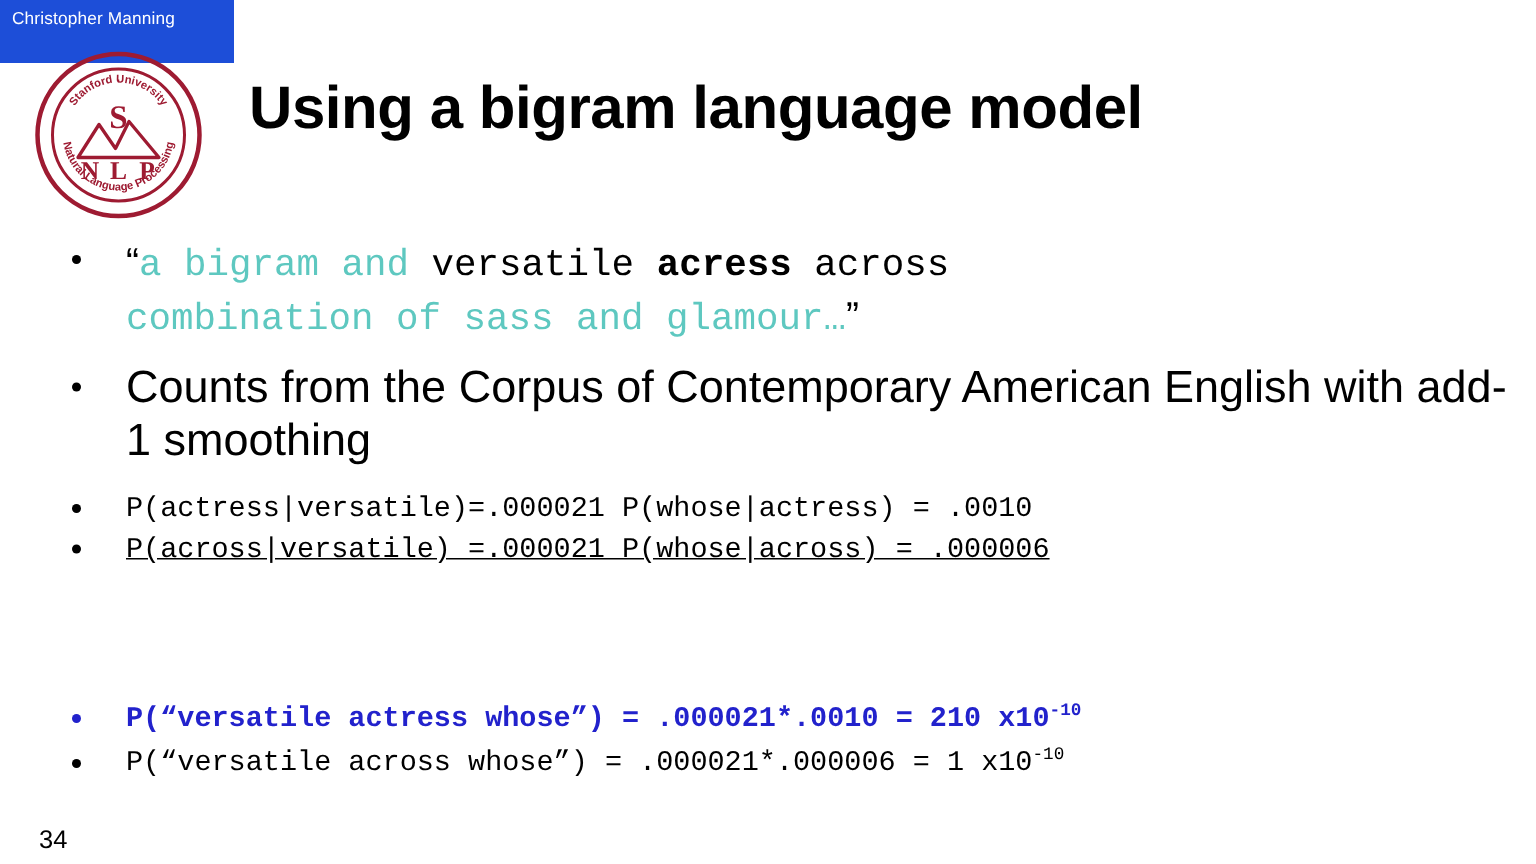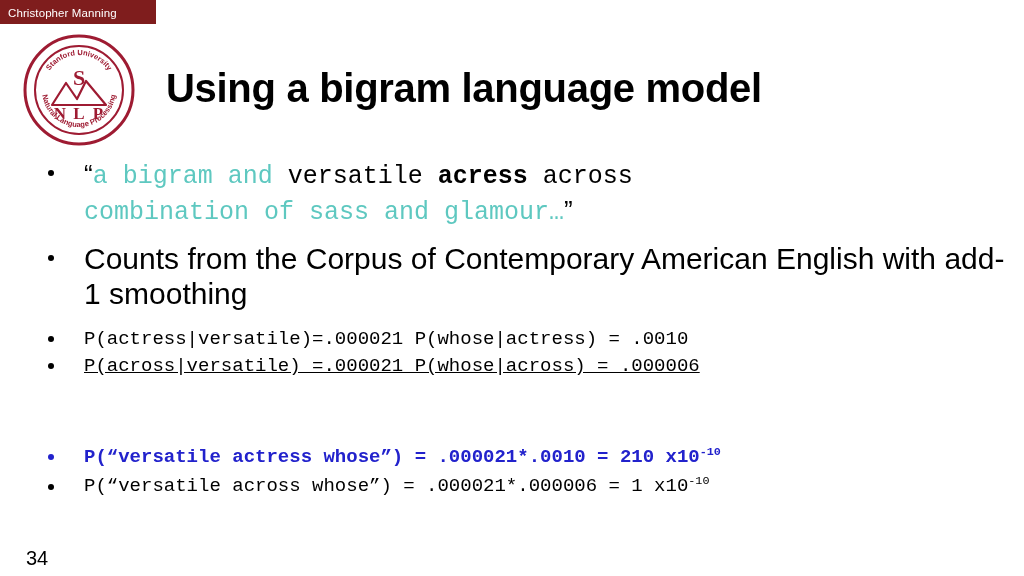--- a/index.html
+++ b/index.html
@@ -14,22 +14,22 @@
     font-family: "Liberation Sans", sans-serif;
     overflow: hidden;
   }
 
   
   .name-bar {
     position: absolute;
     left: 0;
     top: 0;
     width: 156px;
-    height: 24px;
-    background: #7f1d1d;
+    height: 42px;
+    background: #1d4ed8;
   }
   .name-bar span {
     display: block;
     color: #ffffff;
     font-size: 11.5px;
     line-height: 26px;
     padding-left: 8px;
     letter-spacing: 0.1px;
   }
 
@@ -40,21 +40,21 @@
     top: 33px;
     width: 114px;
     height: 114px;
   }
   .logo svg { display: block; }
 
   
   .title {
     position: absolute;
     left: 166px;
-    top: 66px;
+    top: 50px;
     font-size: 40px;
     font-weight: bold;
     color: #000000;
     letter-spacing: -0.3px;
     white-space: nowrap;
   }
 
   
   .content {
     position: absolute;
@@ -99,35 +99,35 @@
   .quote-line {
     font-size: 26px;
     line-height: 1.3;
   }
   .quote-line .mono { font-size: 25px; }
 
   .row-1 { margin-top: 0px; }
   .row-2 { margin-top: 12px; }
   .row-3 { margin-top: 16px; }
   .row-4 { margin-top: 2px; text-decoration: underline; }
-  .row-5 { margin-top: 66px; }
+  .row-5 { margin-top: 88px; }
   .row-6 { margin-top: 4px; }
 
   sup {
     font-size: 0.62em;
     vertical-align: super;
     line-height: 0;
   }
 
   
   .slide-num {
     position: absolute;
     left: 26px;
     bottom: 6px;
-    font-size: 20px;
+    font-size: 17px;
     color: #000000;
     font-family: "Liberation Sans", sans-serif;
   }
 </style>
 </head>
 <body>
 
 <div class="name-bar">
   <span>Christopher Manning</span>
 </div>

